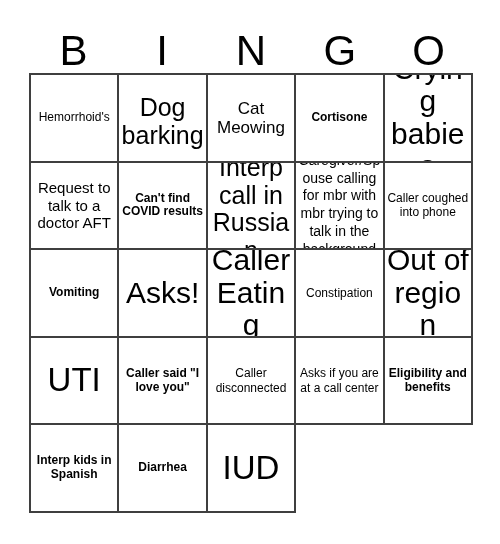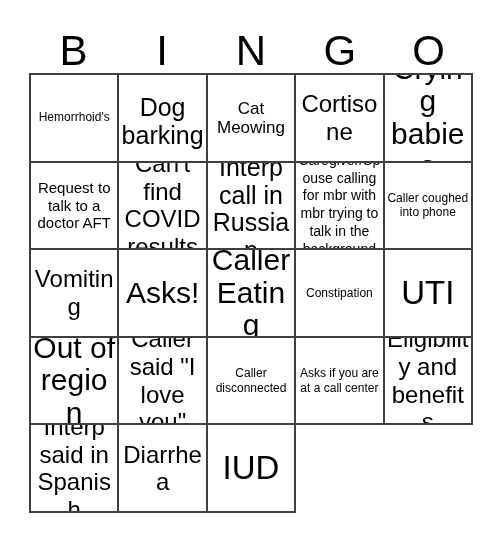--- a/index.html
+++ b/index.html
@@ -69,21 +69,21 @@
     display: block;
     width: 100%;
     line-height: 1.12;
     word-wrap: break-word;
     white-space: pre-line;
   }
   
   .fs-xxs .cell-text { font-size: 14px;  line-height: 1.28; }
   .fs-xs  .cell-text { font-size: 12px; line-height: 1.22; }
   .fs-sm  .cell-text { font-size: 15px; line-height: 1.18; }
-  .fs-md  .cell-text { font-size: 24px; line-height: 1.15; }
+  .fs-md  .cell-text { font-size: 12px; line-height: 1.15; font-weight: bold; }
   .fs-lg  .cell-text { font-size: 17px; line-height: 1.12; }
   .fs-xl  .cell-text { font-size: 25px; line-height: 1.10; margin-top: 8px; }
   .fs-xxl .cell-text { font-size: 30px; line-height: 1.08; }
   .fs-huge .cell-text { font-size: 33px; line-height: 1.06; }
 </style>
 </head>
 <body>
 
 <div id="card">
 
@@ -135,41 +135,41 @@
     <div class="cell fs-xxl">
         <span class="cell-text">Asks!</span>
       </div>
     <div class="cell fs-xxl">
         <span class="cell-text">Caller Eating</span>
       </div>
     <div class="cell fs-xs">
         <span class="cell-text">Constipation</span>
       </div>
 
+    <div class="cell fs-xxl">
+        <span class="cell-text">Out of region</span>
+      </div>
     <div class="cell fs-huge">
         <span class="cell-text">UTI</span>
-      </div>
-    <div class="cell fs-xxl">
-        <span class="cell-text">Out of region</span>
       </div>
     <div class="cell fs-md">
         <span class="cell-text">Caller said "I love you"</span>
       </div>
     <div class="cell fs-xs">
         <span class="cell-text">Caller disconnected</span>
       </div>
 
     <div class="cell fs-xs">
         <span class="cell-text">Asks if you are at a call center</span>
       </div>
     <div class="cell fs-md">
         <span class="cell-text">Eligibility and benefits</span>
       </div>
     <div class="cell fs-md">
-        <span class="cell-text">Interp said in Spanish</span>
+        <span class="cell-text">Interp kids in Spanish</span>
       </div>
     <div class="cell fs-md">
         <span class="cell-text">Diarrhea</span>
       </div>
     <div class="cell fs-huge">
         <span class="cell-text">IUD</span>
       </div>
   </div>
 
 </div>

